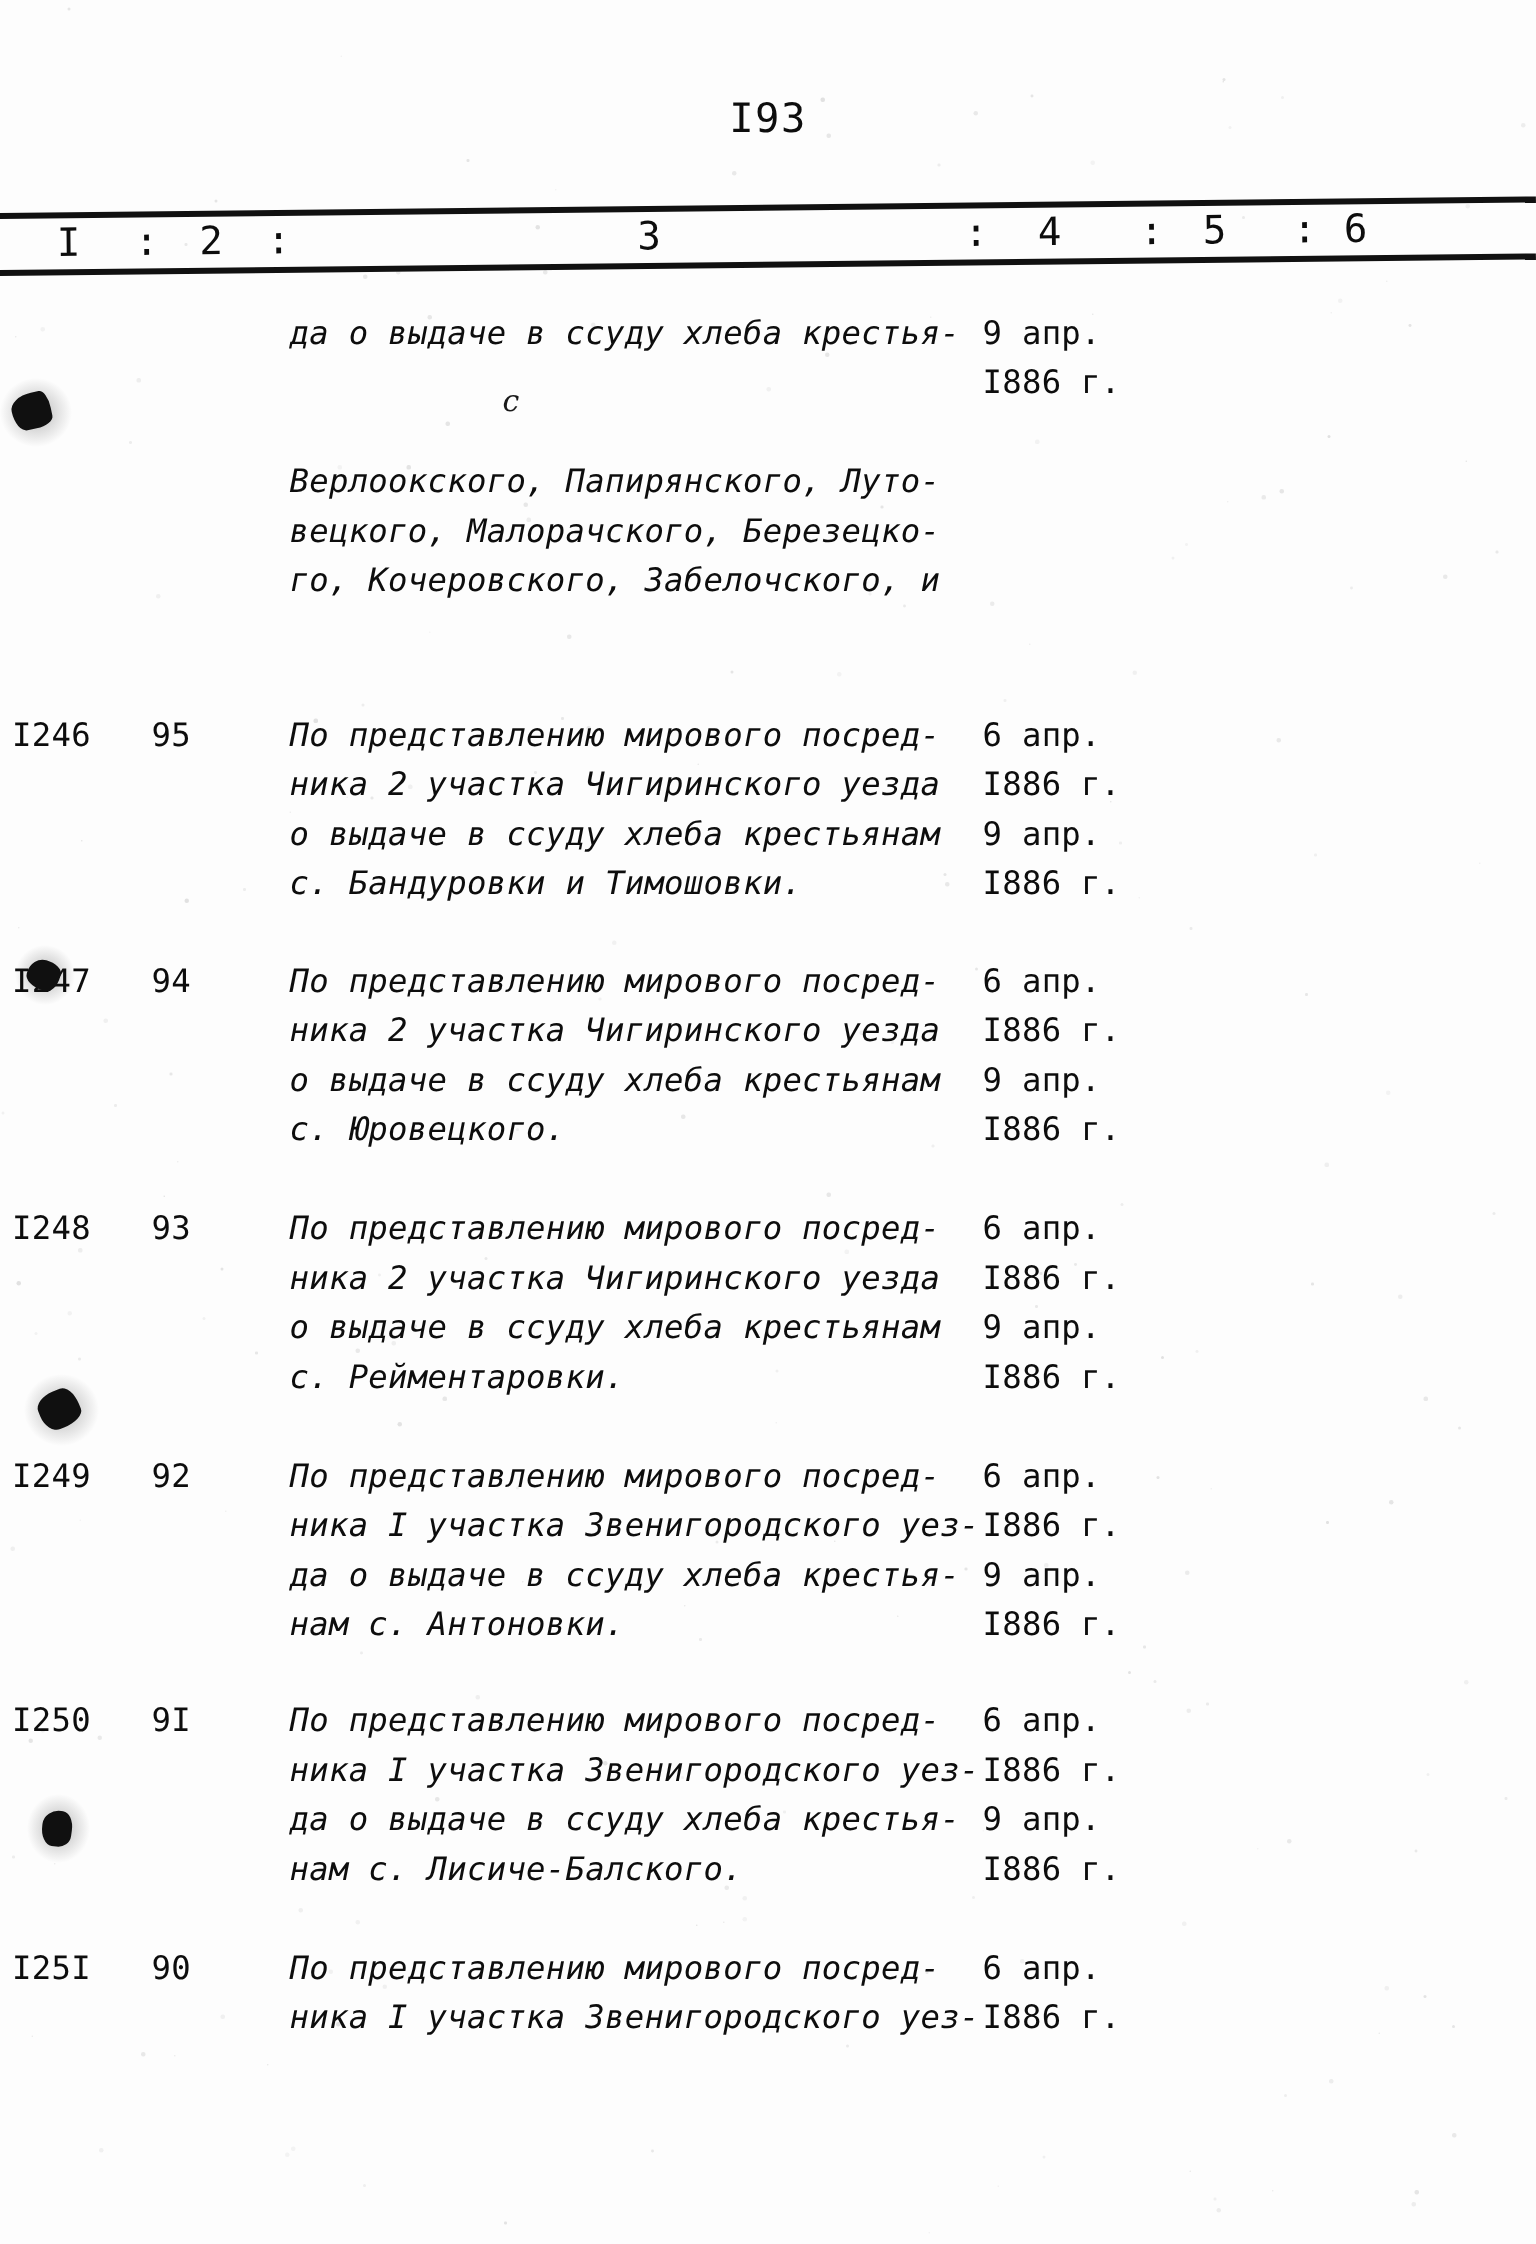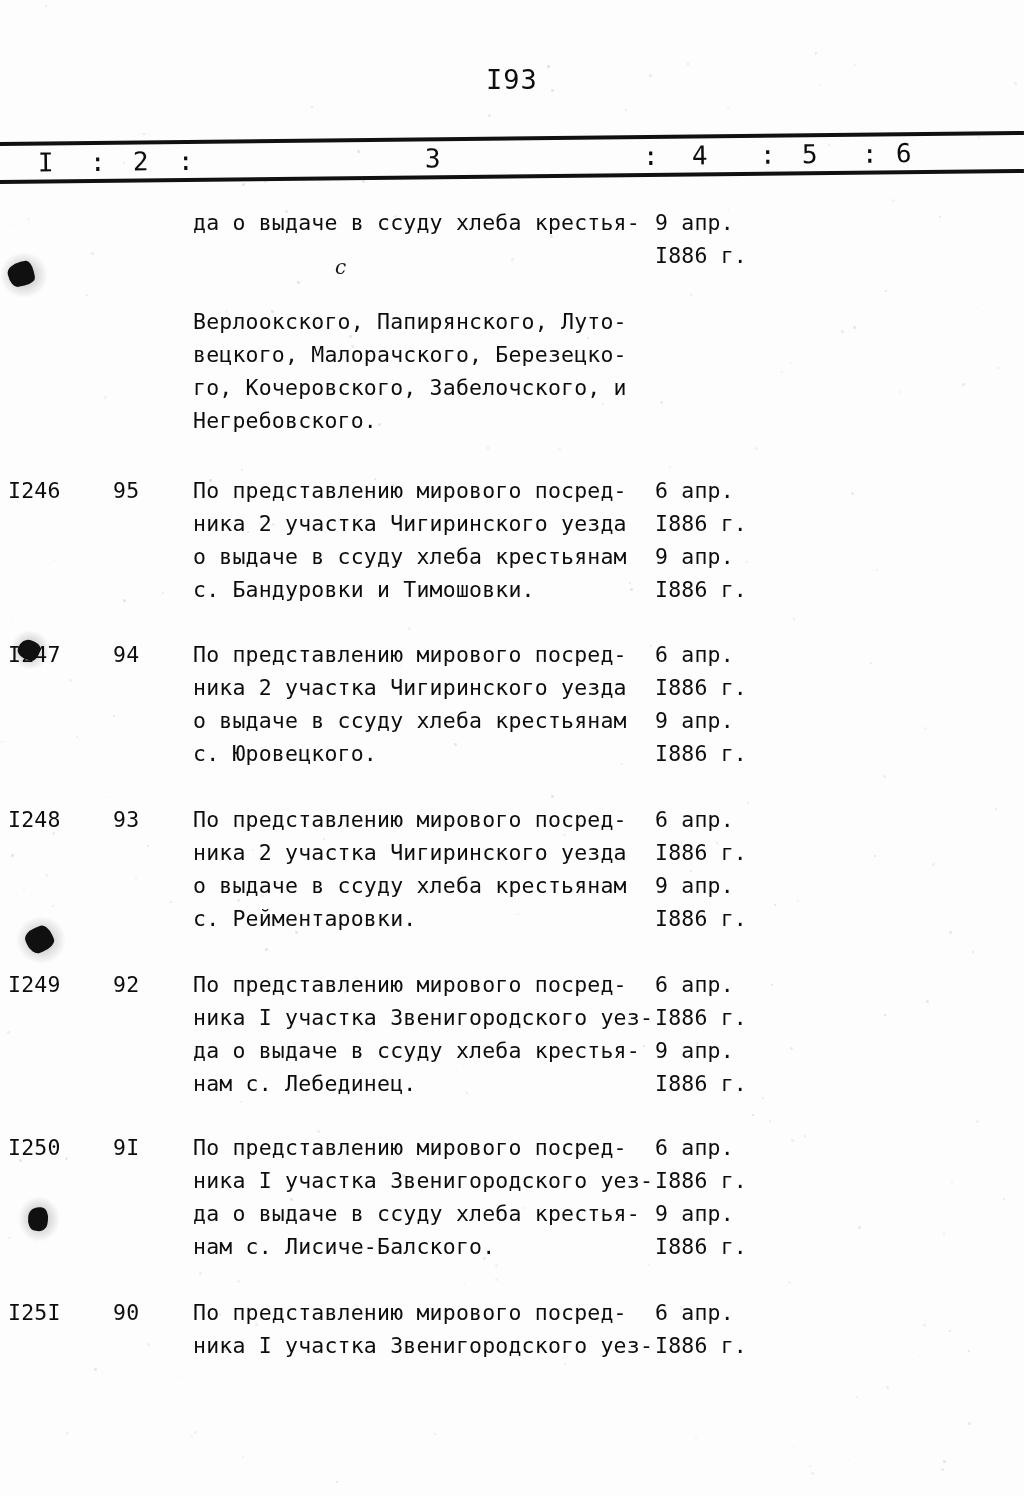--- a/index.html
+++ b/index.html
@@ -106,22 +106,22 @@
   }
   .cell {
     position: absolute;
     font-size: 21.5px;
     line-height: 33px;
     white-space: pre;
     font-family: "DejaVu Sans Mono", "Liberation Mono", monospace;
     letter-spacing: .2px;
   }
   .c-id   { left: 8px;   }
-  .c-num  { left: 113px; }
-  .c-desc { left: 193px; }
+  .c-num  { left: 101px; }
+  .c-desc { left: 193px; font-style: italic; }
   .c-date { left: 655px; }
 
   
   .e0 { position: absolute; top: 0px;    }
   .e1 { position: absolute; top: 268px;  }
   .e2 { position: absolute; top: 432px;  }
   .e3 { position: absolute; top: 597px;  }
   .e4 { position: absolute; top: 762px;  }
   .e5 { position: absolute; top: 925px;  }
   .e6 { position: absolute; top: 1090px; }
@@ -441,23 +441,20 @@
         </div>
         <div class="entry-line">
           <span class="cell c-desc">Верлоокского, Папирянского, Луто-</span>
         </div>
         <div class="entry-line">
           <span class="cell c-desc">вецкого, Малорачского, Березецко-</span>
         </div>
         <div class="entry-line">
           <span class="cell c-desc">го, Кочеровского, Забелочского, и</span>
         </div>
-        <div class="entry-line">
-          <span class="cell c-desc">Негребовского.</span>
-        </div>
       </div>
       <div class="entry e1">
         <div class="entry-line">
           <span class="cell c-id">I246</span>
           <span class="cell c-num">95</span>
           <span class="cell c-desc">По представлению мирового посред-</span>
           <span class="cell c-date">6 апр.</span>
         </div>
         <div class="entry-line">
           <span class="cell c-desc">ника 2 участка Чигиринского уезда</span>
@@ -521,21 +518,21 @@
         </div>
         <div class="entry-line">
           <span class="cell c-desc">ника I участка Звенигородского уез-</span>
           <span class="cell c-date">I886 г.</span>
         </div>
         <div class="entry-line">
           <span class="cell c-desc">да о выдаче в ссуду хлеба крестья-</span>
           <span class="cell c-date">9 апр.</span>
         </div>
         <div class="entry-line">
-          <span class="cell c-desc">нам с. Лебединец.</span>
+          <span class="cell c-desc">нам с. Антоновки.</span>
           <span class="cell c-date">I886 г.</span>
         </div>
       </div>
       <div class="entry e5">
         <div class="entry-line">
           <span class="cell c-id">I250</span>
           <span class="cell c-num">9I</span>
           <span class="cell c-desc">По представлению мирового посред-</span>
           <span class="cell c-date">6 апр.</span>
         </div>

